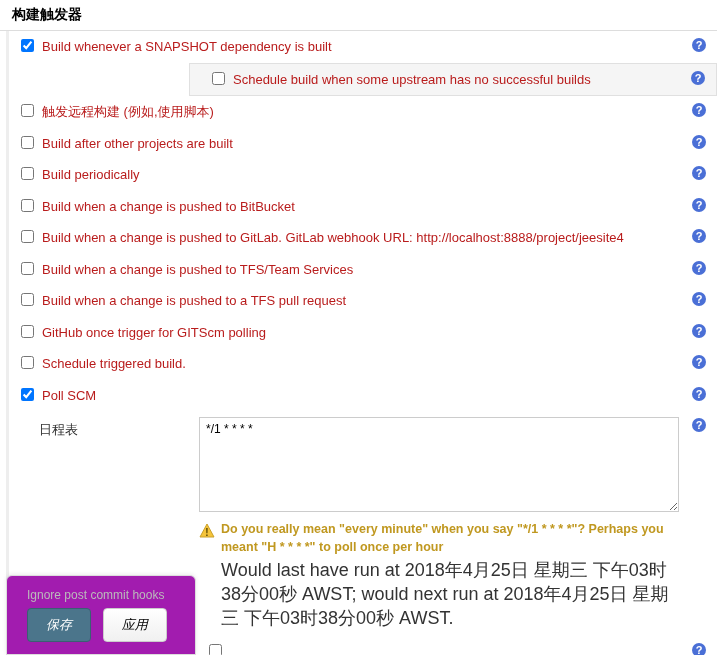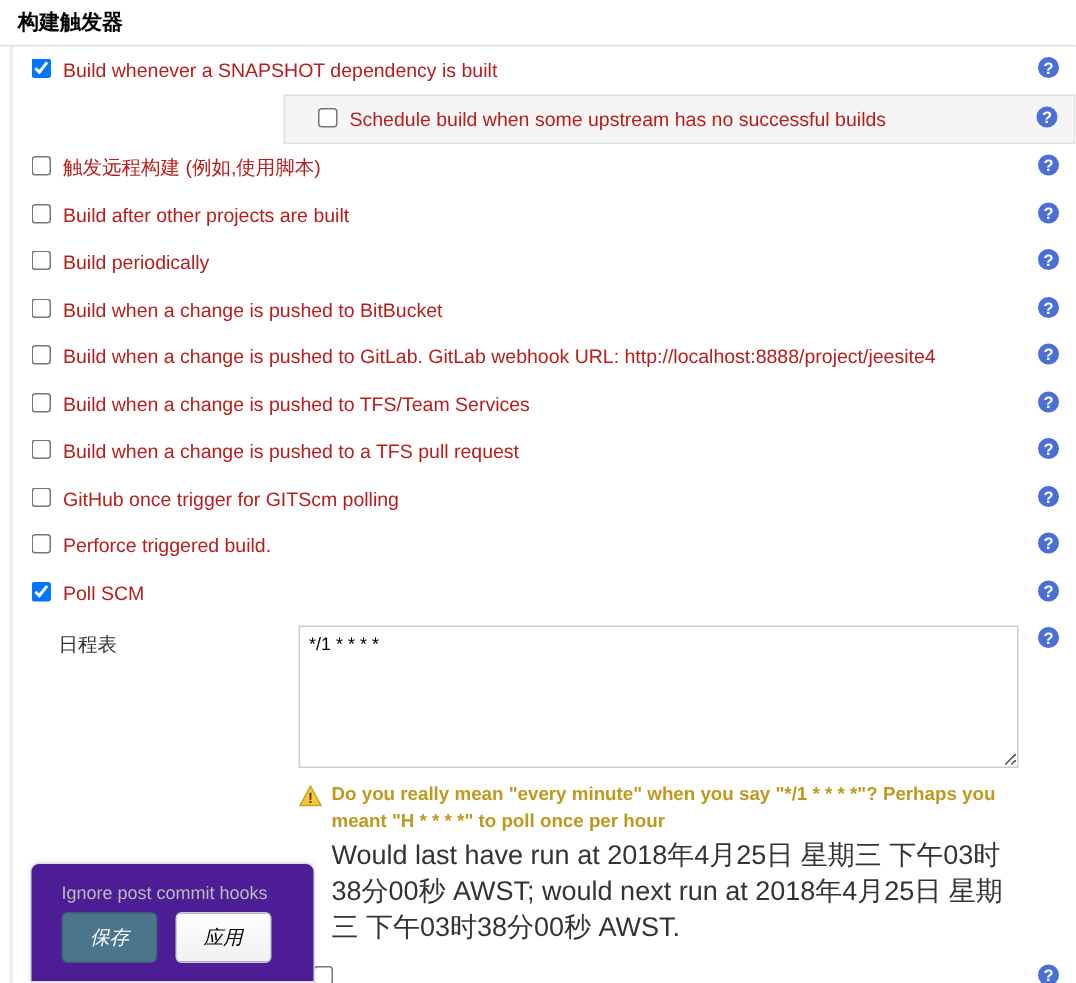--- a/index.html
+++ b/index.html
@@ -92,24 +92,24 @@
 .warn-detail { color: #333; margin-top: 2px; font-size: 18px; padding-left: 22px; }
 .lone-chk-row {
   padding: 6px 8px 6px 200px;
   position: relative;
 }
 .footer {
   position: fixed;
   bottom: 0;
   left: 0;
   padding: 12px 20px;
-  background: #4c1d95;
+  background: #a21caf;
   border: 1px solid #ddd;
   border-radius: 6px 6px 0 0;
-  margin-left: 20px;
+  margin-left: 6px;
   box-shadow: 0 -1px 4px rgba(0,0,0,0.08);
 }
 .footer .ghost {
   color: #bbb;
   font-size: 12px;
   margin-bottom: 6px;
 }
 .btn {
   display: inline-block;
   padding: 7px 18px;
@@ -239,21 +239,21 @@
     <span class="help">
         <svg width="16" height="16">
           <circle cx="8" cy="8" r="7" fill="#4a6fd6"></circle>
           <text x="8" y="12" text-anchor="middle" fill="#fff" font-size="11" font-weight="bold">?</text>
         </svg>
       </span>
   </div>
 
   <div class="row">
     <input type="checkbox" class="chk" style="">
-    <span class="lbl">Perforce triggered build.</span>
+    <span class="lbl">Schedule triggered build.</span>
     <span class="help">
         <svg width="16" height="16">
           <circle cx="8" cy="8" r="7" fill="#4a6fd6"></circle>
           <text x="8" y="12" text-anchor="middle" fill="#fff" font-size="11" font-weight="bold">?</text>
         </svg>
       </span>
   </div>
 
   <div class="row">
     <input type="checkbox" class="chk" checked="" style="">

